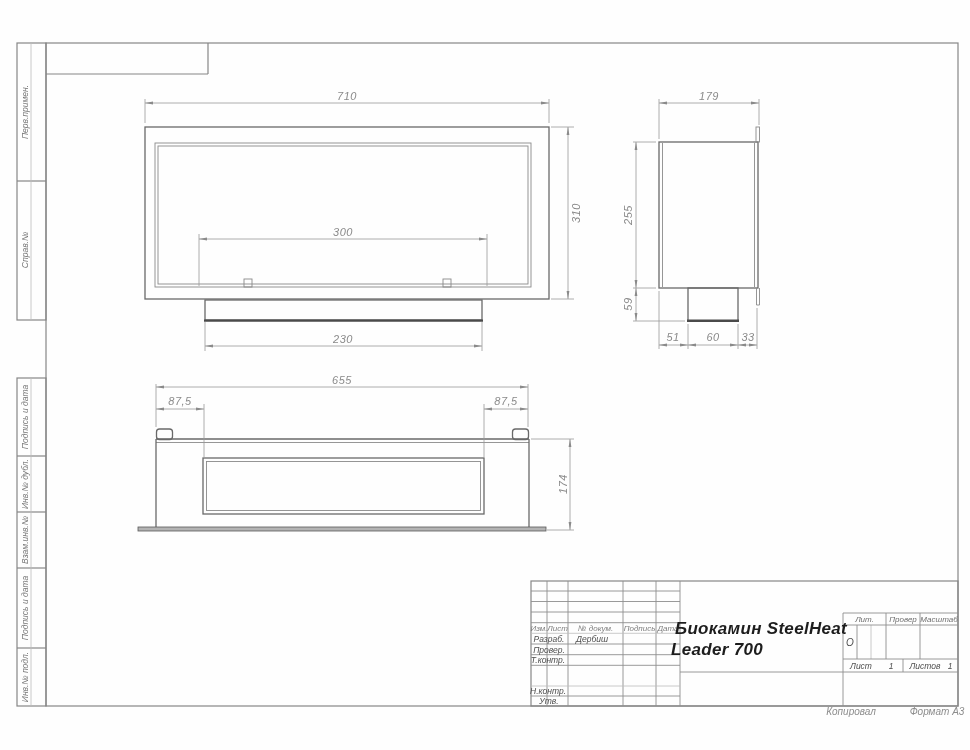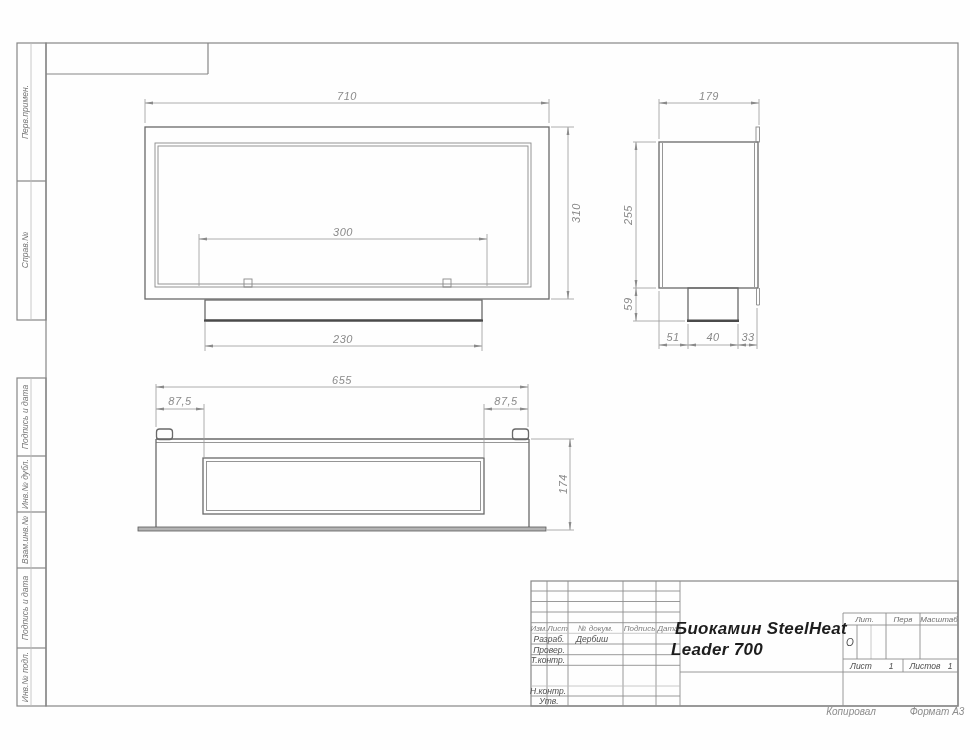--- a/index.html
+++ b/index.html
@@ -172,21 +172,21 @@
 <span class="mg" style="left:25px;top:677px;">Инв.№ подл.</span>
 
 <span class="lbl" style="left:347px;top:96px;">710</span>
 <span class="lbl" style="left:343px;top:232px;">300</span>
 <span class="lbl" style="left:343px;top:339px;">230</span>
 <span class="lbl v" style="left:576px;top:213px;">310</span>
 <span class="lbl" style="left:709px;top:96px;">179</span>
 <span class="lbl v" style="left:628px;top:215px;">255</span>
 <span class="lbl v" style="left:628px;top:304px;">59</span>
 <span class="lbl" style="left:673px;top:337px;">51</span>
-<span class="lbl" style="left:713px;top:337px;">40</span>
+<span class="lbl" style="left:713px;top:337px;">60</span>
 <span class="lbl" style="left:748px;top:337px;">33</span>
 <span class="lbl" style="left:342px;top:380px;">655</span>
 <span class="lbl" style="left:180px;top:401px;">87,5</span>
 <span class="lbl" style="left:506px;top:401px;">87,5</span>
 <span class="lbl v" style="left:563px;top:484px;">174</span>
 
 <span class="tb gray" style="left:539px;top:628px;">Изм.</span>
 <span class="tb gray" style="left:557.5px;top:628px;">Лист</span>
 <span class="tb gray" style="left:595.5px;top:628px;">№ докум.</span>
 <span class="tb gray" style="left:639.5px;top:628px;">Подпись</span>
@@ -196,21 +196,21 @@
 <span class="tb" style="left:592px;top:639px;text-align:center;">Дербиш</span>
 <span class="tb" style="left:549px;top:649.5px;">Провер.</span>
 <span class="tb" style="left:548px;top:660px;">Т.контр.</span>
 <span class="tb" style="left:548px;top:691px;">Н.контр.</span>
 <span class="tb" style="left:549px;top:701px;">Утв.</span>
 
 <span class="doc-title" style="left:761px;top:629px;">Биокамин SteelHeat</span>
 <span class="doc-title" style="left:717px;top:650px;">Leader 700</span>
 
 <span class="tb sm" style="left:864.5px;top:619px;">Лит.</span>
-<span class="tb sm" style="left:903px;top:619px;">Перв</span>
+<span class="tb sm" style="left:903px;top:619px;">Провер</span>
 <span class="tb sm" style="left:939px;top:619px;">Масштаб</span>
 <span class="tb" style="left:850px;top:642px;font-size:10px;">О</span>
 
 <span class="tb" style="left:861px;top:665.5px;">Лист</span>
 <span class="tb" style="left:891px;top:665.5px;">1</span>
 <span class="tb" style="left:925px;top:665.5px;">Листов</span>
 <span class="tb" style="left:950px;top:665.5px;">1</span>
 
 <span class="ft" style="left:851px;top:711px;">Копировал</span>
 <span class="ft" style="left:937px;top:711px;">Формат А3</span>

